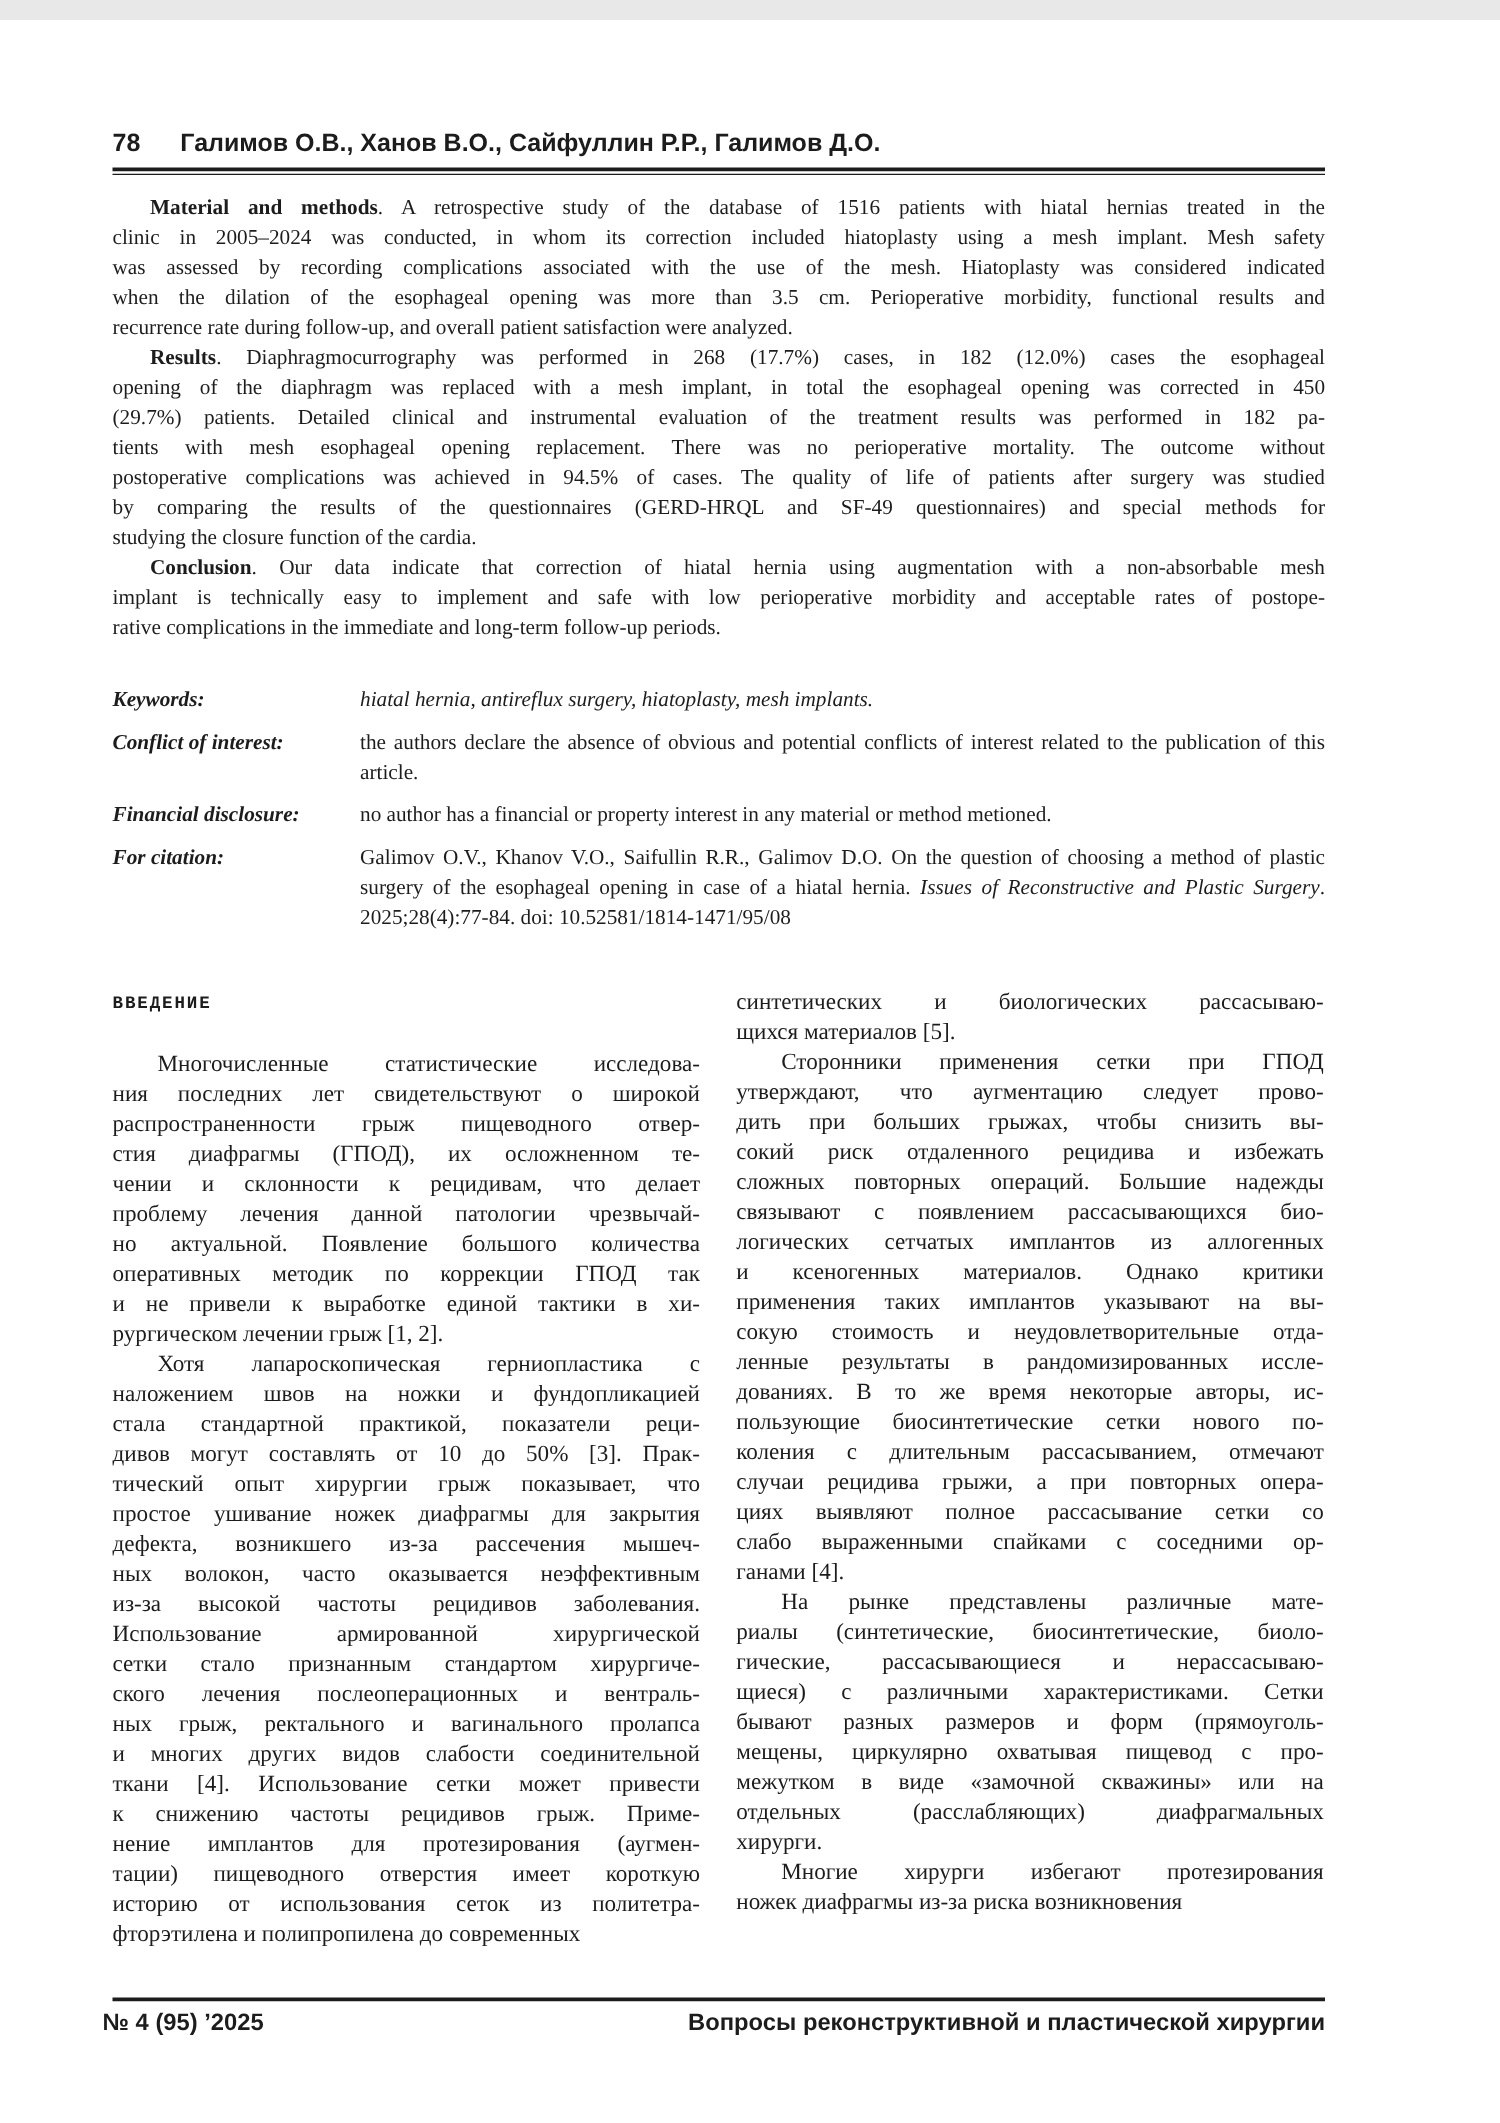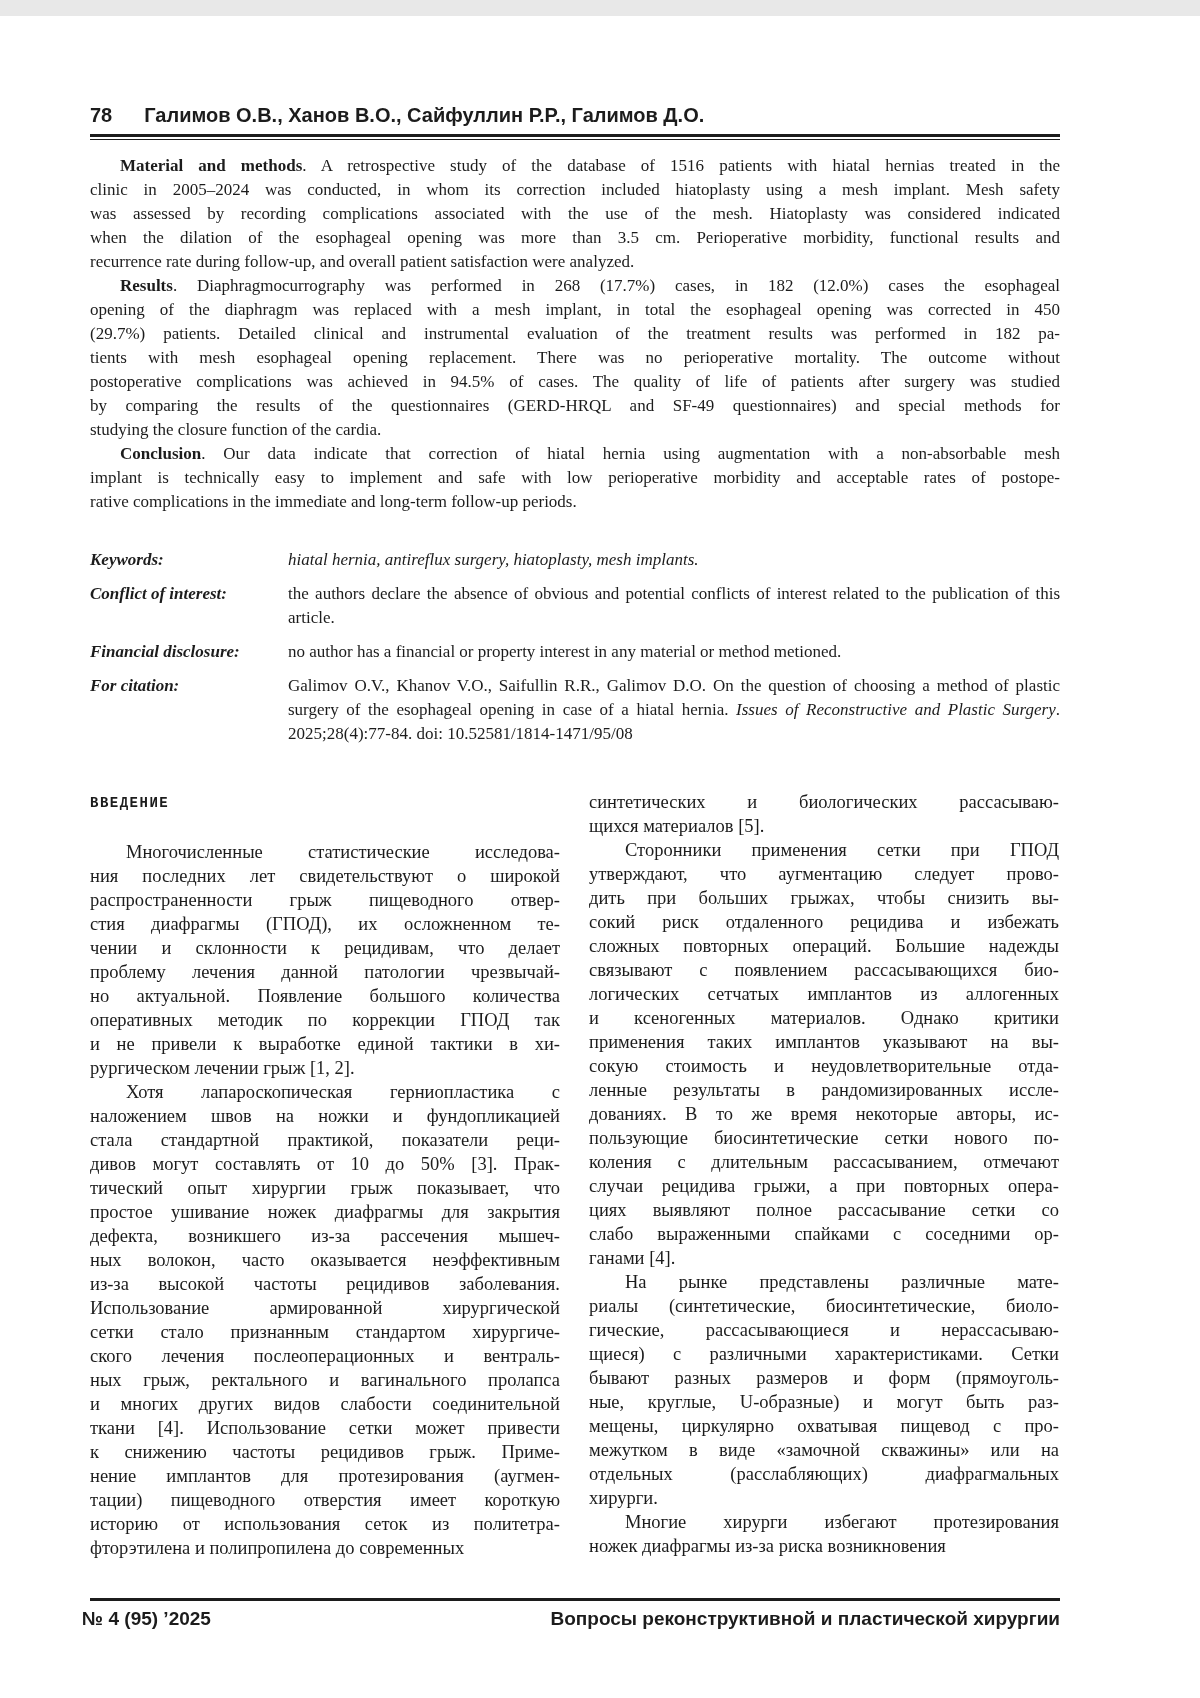--- a/index.html
+++ b/index.html
@@ -162,21 +162,20 @@
           <div class="line">циях выявляют полное рассасывание сетки со</div>
           <div class="line">слабо выраженными спайками с соседними ор-</div>
           <div class="line last">ганами [4].</div>
         </div>
         <div>
           <div class="line indent">На рынке представлены различные мате-</div>
           <div class="line">риалы (синтетические, биосинтетические, биоло-</div>
           <div class="line">гические, рассасывающиеся и нерассасываю-</div>
           <div class="line">щиеся) с различными характеристиками. Сетки</div>
           <div class="line">бывают разных размеров и форм (прямоуголь-</div>
-          <div class="line">ные, круглые, U-образные) и могут быть раз-</div>
           <div class="line">мещены, циркулярно охватывая пищевод с про-</div>
           <div class="line">межутком в виде «замочной скважины» или на</div>
           <div class="line">отдельных (расслабляющих) диафрагмальных</div>
           <div class="line last">хирурги.</div>
         </div>
         <div>
           <div class="line indent">Многие хирурги избегают протезирования</div>
           <div class="line last">ножек диафрагмы из-за риска возникновения</div>
         </div>
       </div>

